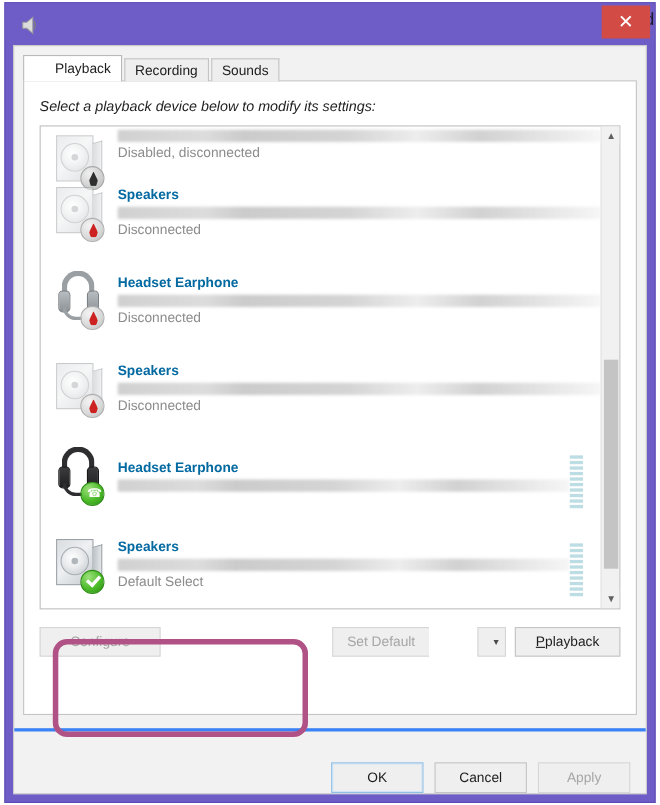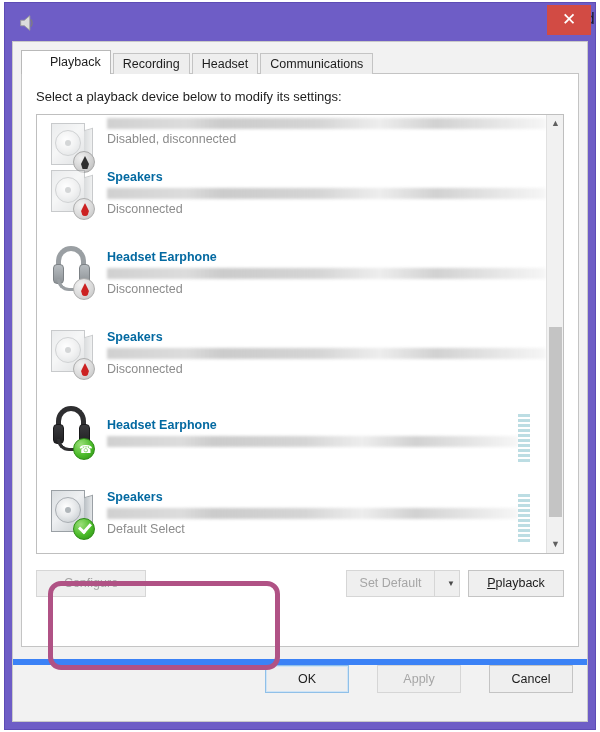--- a/index.html
+++ b/index.html
@@ -117,20 +117,21 @@
     box-sizing: border-box;
     position: relative;
     display: flex;
     flex-direction: column;
   }
 
   .instruction {
     font-size: 13px;
     color: #1d1d1d;
     margin: 15px 0 10px 14px;
+    font-style: italic;
   }
 
   
   .listbox {
     margin: 0 14px;
     height: 440px;
     border: 1px solid #bfbfbf;
     background: #ffffff;
     box-sizing: border-box;
     position: relative;
@@ -418,45 +419,46 @@
     color: #a6a6a6;
     background: #efefef;
     border-color: #d6d6d6;
   }
   .btn.configure { width: 110px; }
   .spacer { flex: 1 1 auto; }
   .split {
     display: flex;
     height: 27px;
     margin-right: 8px;
+    gap: 44px;
   }
   .split .main {
     width: 88px;
     border-right: none;
   }
   .split .arrow {
     width: 20px;
     border-left: 1px solid #d6d6d6;
     font-size: 8px;
     color: #4a4a4a;
   }
   .btn.props { width: 96px; }
   .btn.props u { text-decoration: underline; }
 
   
   .footer {
     flex: 0 0 auto;
     height: 56px;
     background: #f2f2f2;
-    border-top: 6px solid #3b82f6;
-    display: flex;
-    align-items: flex-start;
+    border-top: 3px solid #3b82f6;
+    display: flex;
+    align-items: flex-end;
     justify-content: flex-end;
     padding-right: 14px;
-    gap: 28px;
+    gap: 10px;
     margin-top: 12px;
   }
   .footer .btn {
     width: 84px;
     height: 28px;
     line-height: 26px;
   }
   .footer .btn.default {
     border: 1px solid #90c0e8;
     box-shadow: 0 0 0 1px #cfe4f6 inset;
@@ -479,24 +481,21 @@
   <div class="client">
 
     <div class="tabstrip">
       <div class="tab active">
         <span>Playback</span>
       </div>
       <div class="tab">
         <span>Recording</span>
       </div>
       <div class="tab">
-        <span>Headset</span>
-      </div>
-      <div class="tab">
-        <span>Communications</span>
+        <span>Sounds</span>
       </div>
     </div>
 
     <div class="tabpage">
 
       <div class="instruction">Select a playback device below to modify its settings:</div>
 
       <div class="listbox">
         <div class="list-items">
 
@@ -641,18 +640,18 @@
           <div class="btn arrow disabled">▼</div>
         </div>
         <div class="btn props"><u>P</u><span>playback</span></div>
       </div>
 
       <div class="highlight-box"></div>
     </div>
 
     <div class="footer">
       <div class="btn default">OK</div>
+      <div class="btn">Cancel</div>
       <div class="btn disabled">Apply</div>
-      <div class="btn">Cancel</div>
     </div>
 
   </div>
 </div>
 
 </body></html>

